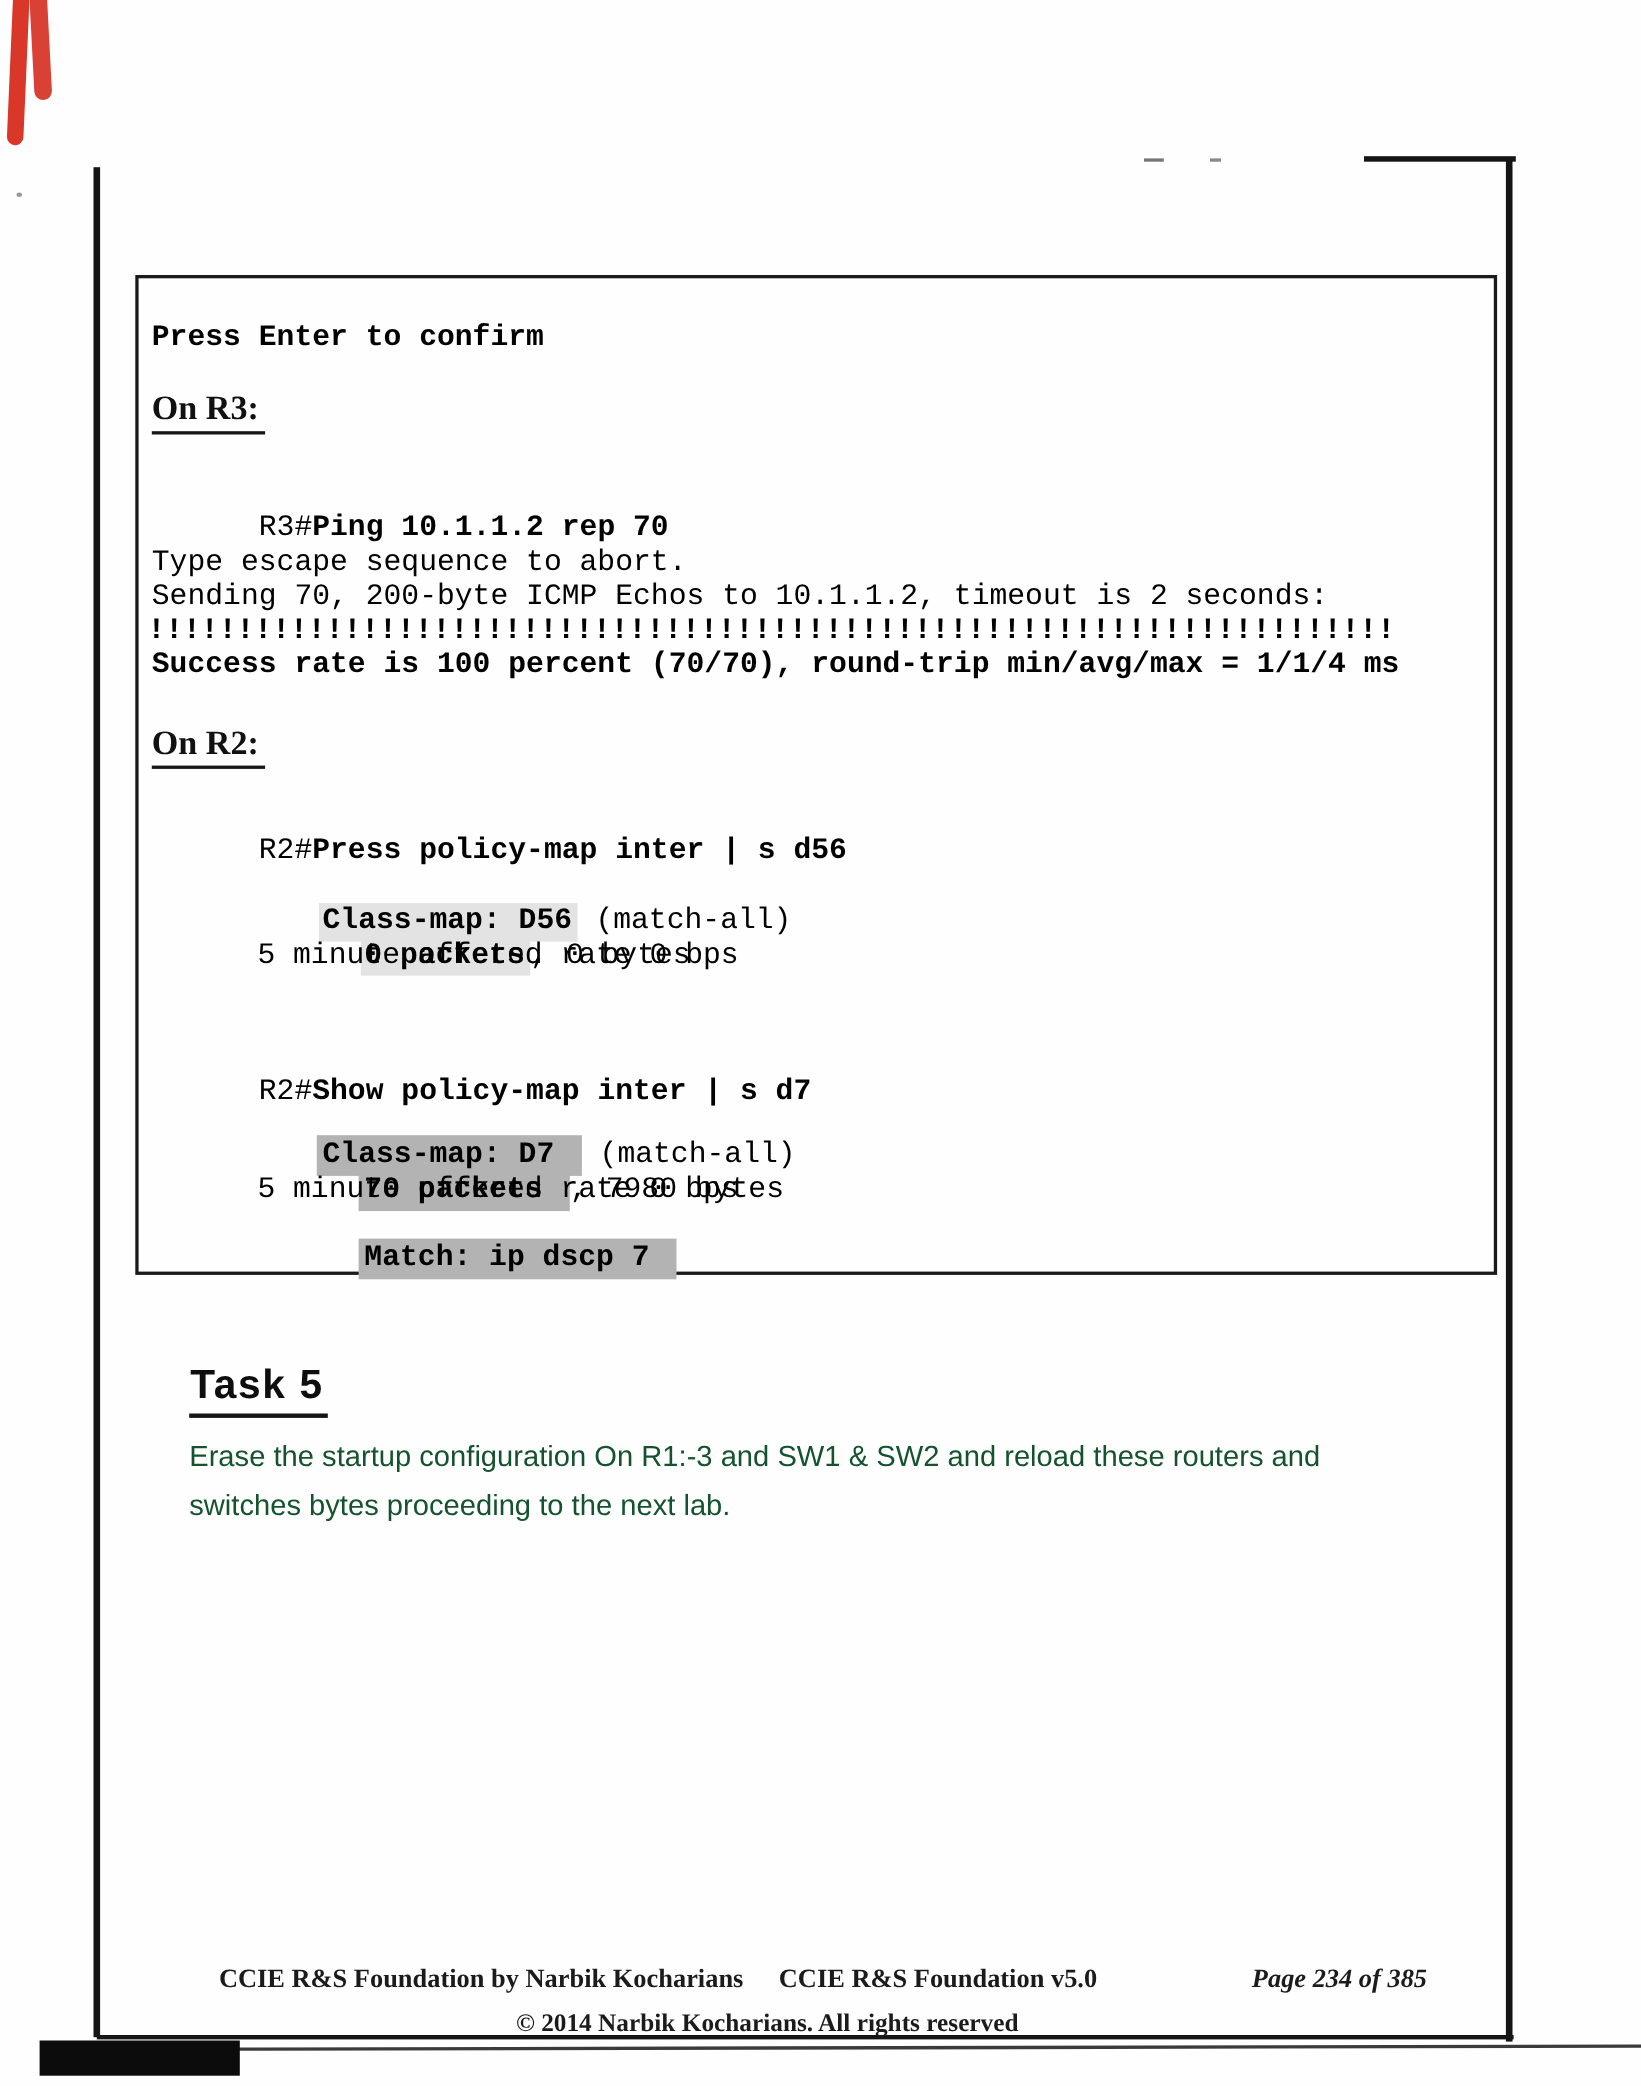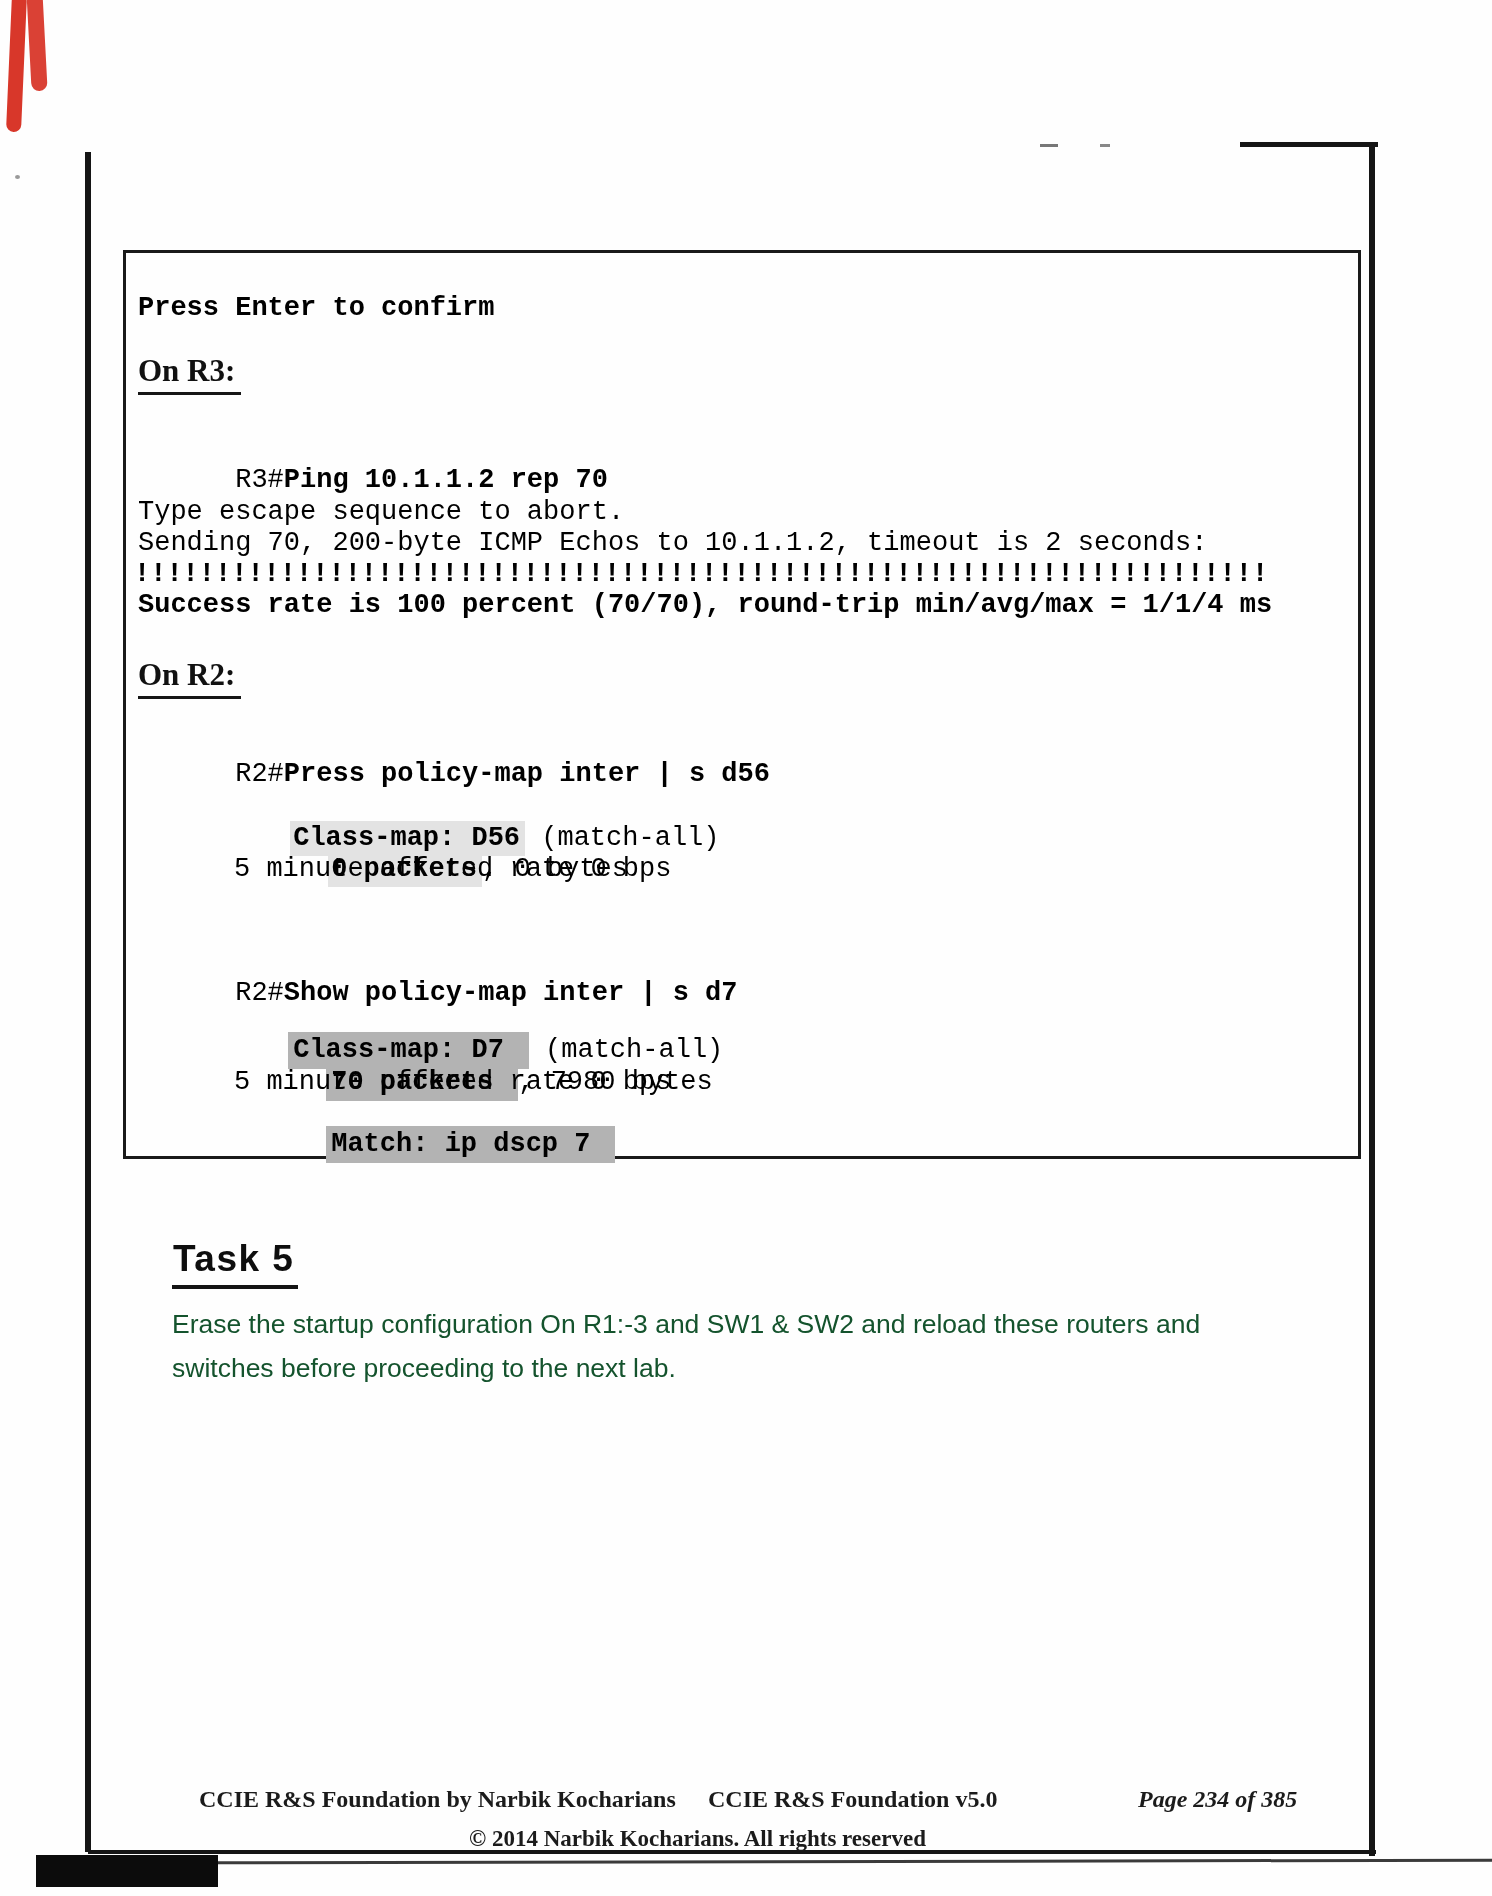--- a/index.html
+++ b/index.html
@@ -122,21 +122,21 @@
       <span class="b hl-d">Match: ip dscp 7</span>
     </div>
 
   </div>
 
   <div class="abs" style="left:172px; top:1238px;">
     <span class="task-title">Task 5</span>
   </div>
   <div class="abs" style="left:172px; top:1302px; width:1060px;">
     <div class="task-line">Erase the startup configuration On R1:-3 and SW1 &amp; SW2 and reload these routers and</div>
-    <div class="task-line">switches before proceeding to the next lab.</div>
+    <div class="task-line">switches bytes proceeding to the next lab.</div>
   </div>
 
   <div class="abs footer-text" style="left:199px; top:1786px;">CCIE R&amp;S Foundation by Narbik Kocharians</div>
   <div class="abs footer-text" style="left:708px; top:1786px;">CCIE R&amp;S Foundation v5.0</div>
   <div class="abs footer-text i" style="left:1138px; top:1786px;">Page 234 of 385</div>
   <div class="abs footer-text footer-small" style="left:469px; top:1826px;font-family:Liberation Serif, serif;">© 2014 Narbik Kocharians. All rights reserved</div>
 
 </div>
 
 </body></html>

